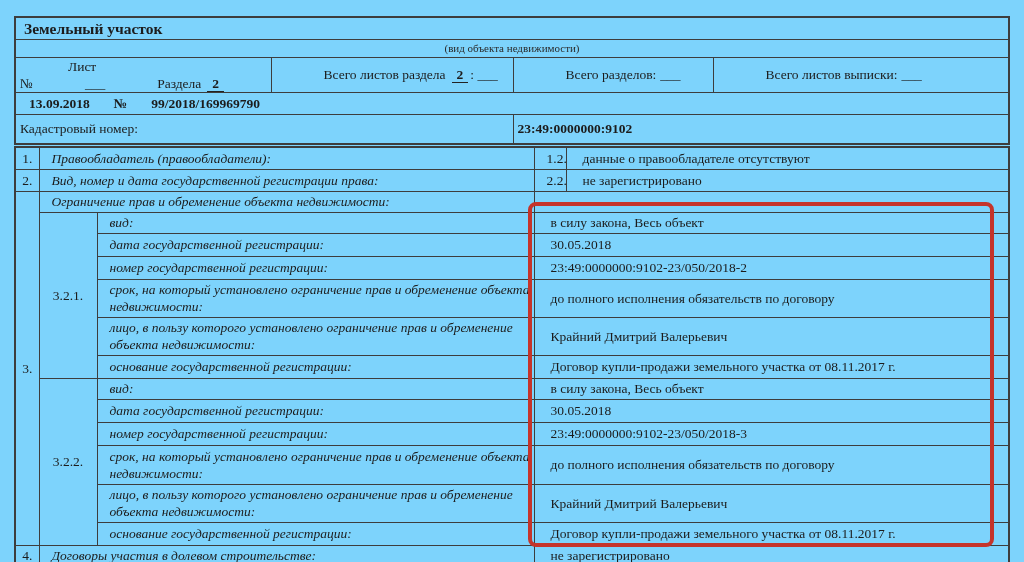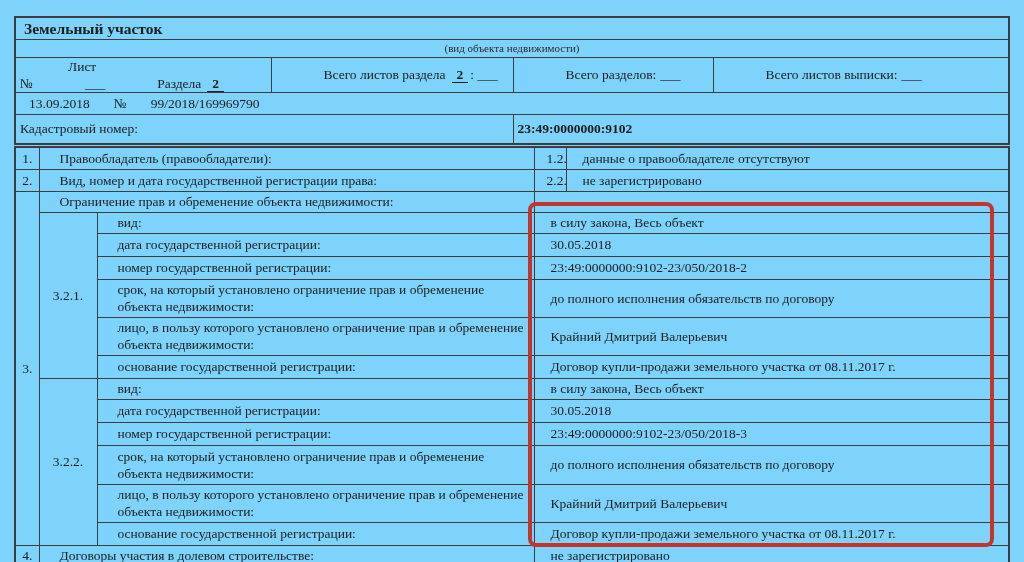--- a/index.html
+++ b/index.html
@@ -8,31 +8,31 @@
     background:#7dd3fc;color:#1c1c1c;
     font-family:"Liberation Serif", serif;font-size:13.5px;
   }
   table{border-collapse:collapse;table-layout:fixed;}
   td{border:1px solid #3d3d3d;vertical-align:middle;padding:0 4px;line-height:17px;overflow:hidden;}
 
   
   .header-table{position:absolute;left:14px;top:16px;width:994px;border:2px solid #3d3d3d;}
   .header-table .title-cell{font-weight:bold;font-size:15.5px;padding-left:8px;}
   .header-table .note-cell{font-size:11px;text-align:center;color:#2a2a2a;padding:0;}
-  .header-table .stamp-cell{font-weight:normal;padding-left:13px;}
+  .header-table .stamp-cell{font-weight:bold;padding-left:13px;}
   .stamp-part{margin-right:24px;}
   .filled-blank{font-weight:bold;border-bottom:1.5px solid #222;padding:0 5px;margin:0 2px;}
   .hdr-part{margin-right:4px;margin-left:48px;}
   .bold{font-weight:bold;margin-top:12px;}
 
   
   .main-table{position:absolute;left:14px;top:146px;width:994px;border:2px solid #3d3d3d;}
   .num-cell{text-align:center;padding:0 2px;}
   .sub-cell{text-align:center;padding:0 12px;}
-  .label-cell{padding-left:20px;padding-right:2px;}
+  .label-cell{padding-left:12px;padding-right:2px;font-style:italic;}
   .value-cell{padding-left:16px;}
 
   .h17{height:17px}.h21{height:21px}.h22{height:22px}.h23{height:23px}
   .h24{height:30px}.h38{height:38px}.h39{height:39px}
 
   
   .red-box{
     position:absolute;left:528px;top:202px;width:458px;height:337px;
     border:4px solid #c5342b;border-radius:8px;pointer-events:none;z-index:5;
   }

